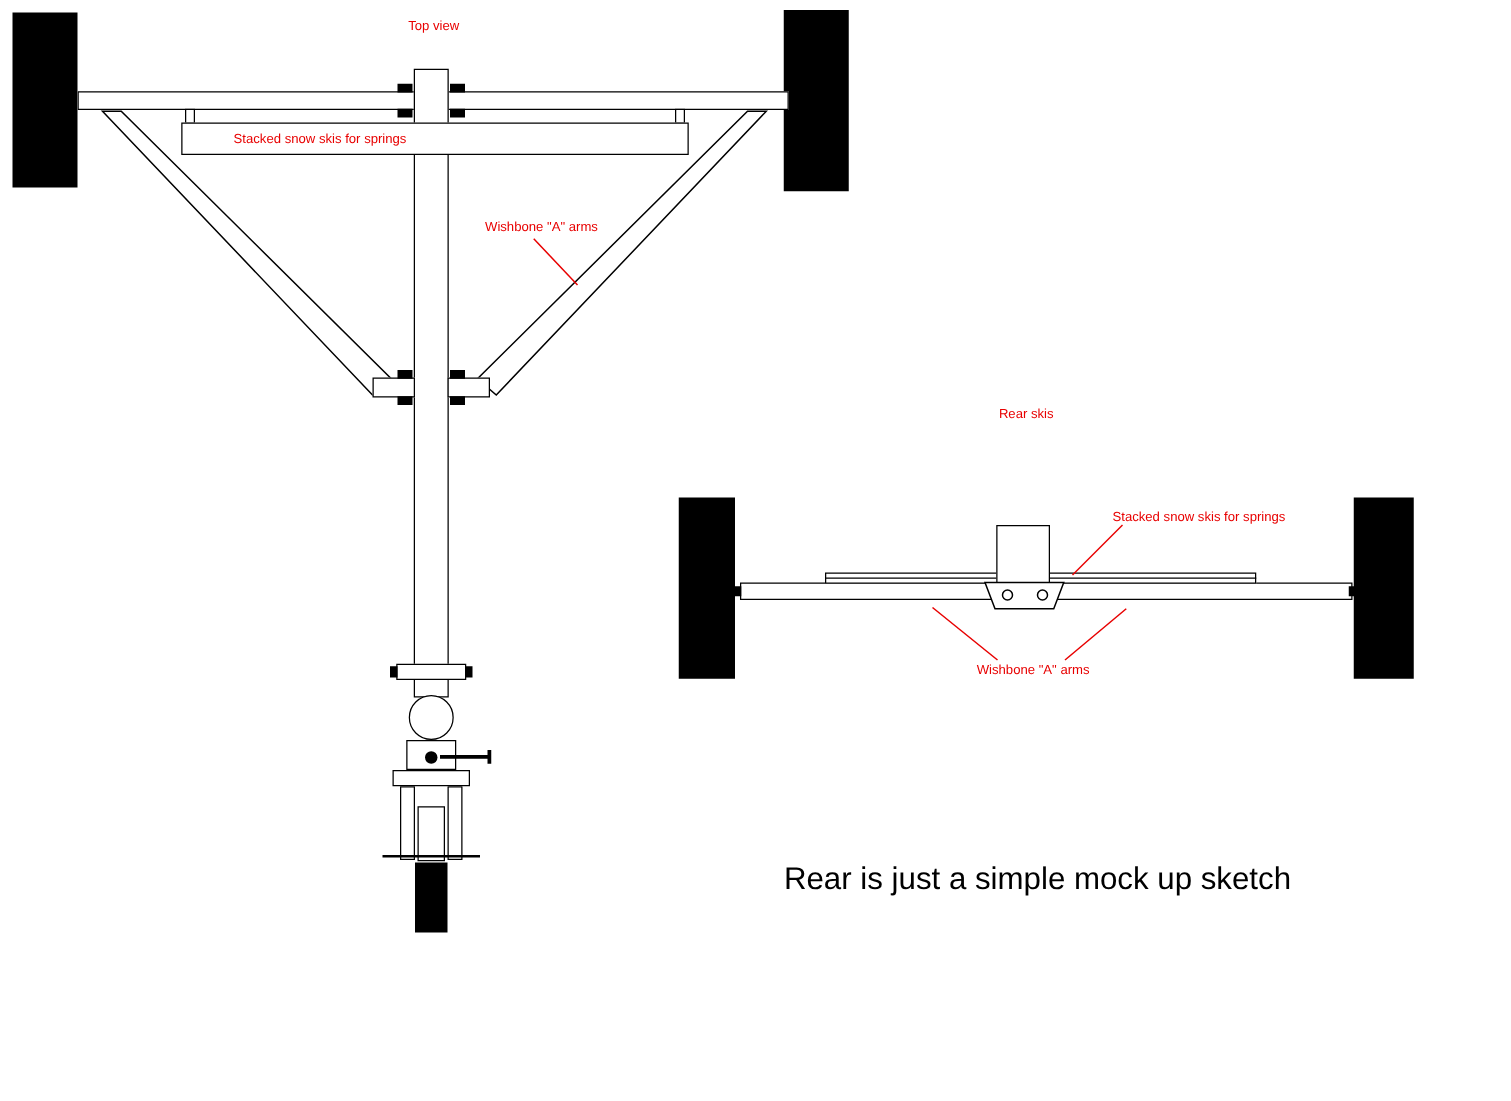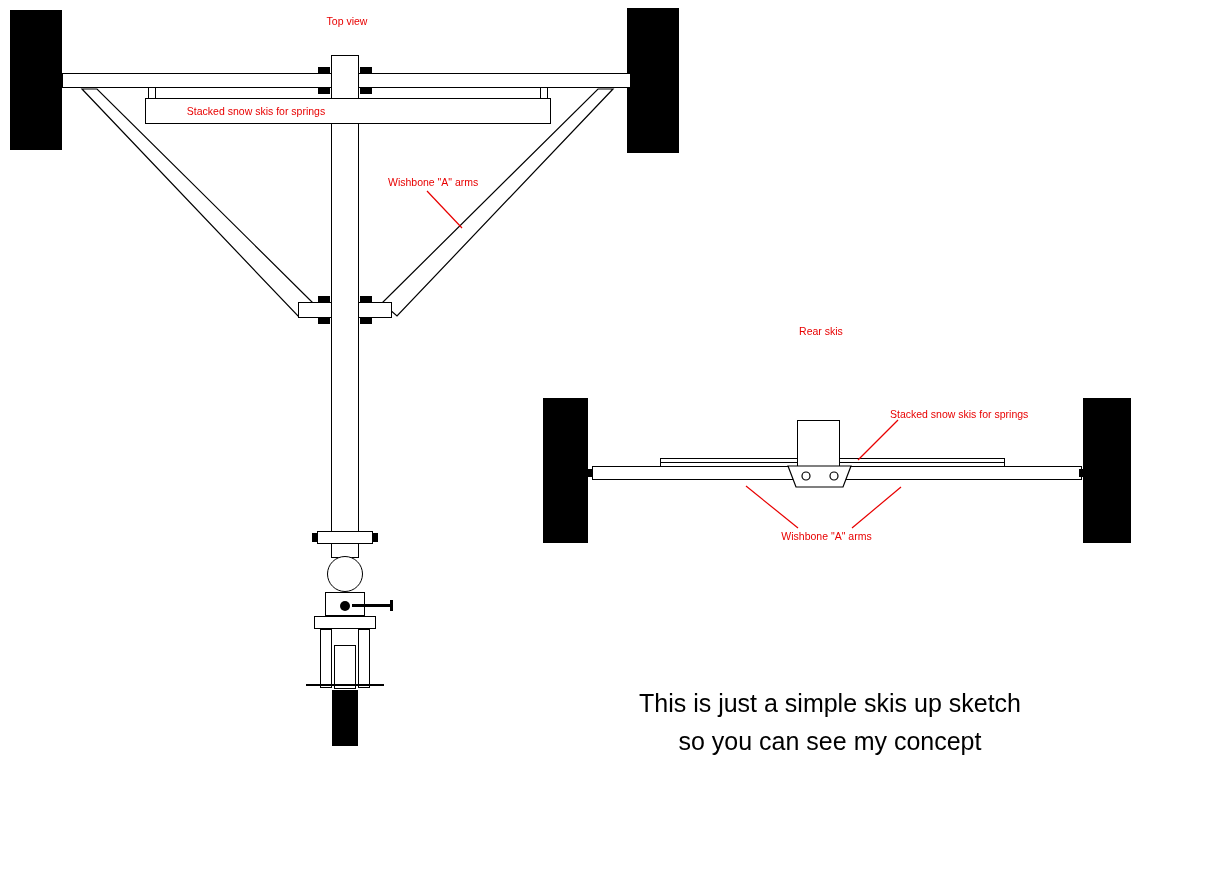--- a/index.html
+++ b/index.html
@@ -114,17 +114,16 @@
     <circle cx="806" cy="476" r="4" fill="#fff" stroke="#000" stroke-width="1.2"></circle>
     <circle cx="834" cy="476" r="4" fill="#fff" stroke="#000" stroke-width="1.2"></circle>
 
     <line x1="427" y1="191" x2="462" y2="228" stroke="#e80000" stroke-width="1.2"></line>
     <line x1="898" y1="420" x2="858" y2="460" stroke="#e80000" stroke-width="1.2"></line>
     <line x1="798" y1="528" x2="746" y2="486" stroke="#e80000" stroke-width="1.2"></line>
     <line x1="852" y1="528" x2="901" y2="487" stroke="#e80000" stroke-width="1.2"></line>
   </svg>
 
   <div class="caption">
-    <div>This is just a simple skis up sketch</div>
-    <div>so you can see my concept</div>
+    <div>Rear is just a simple mock up sketch</div>
   </div>
 
 </div>
 
 </body></html>

